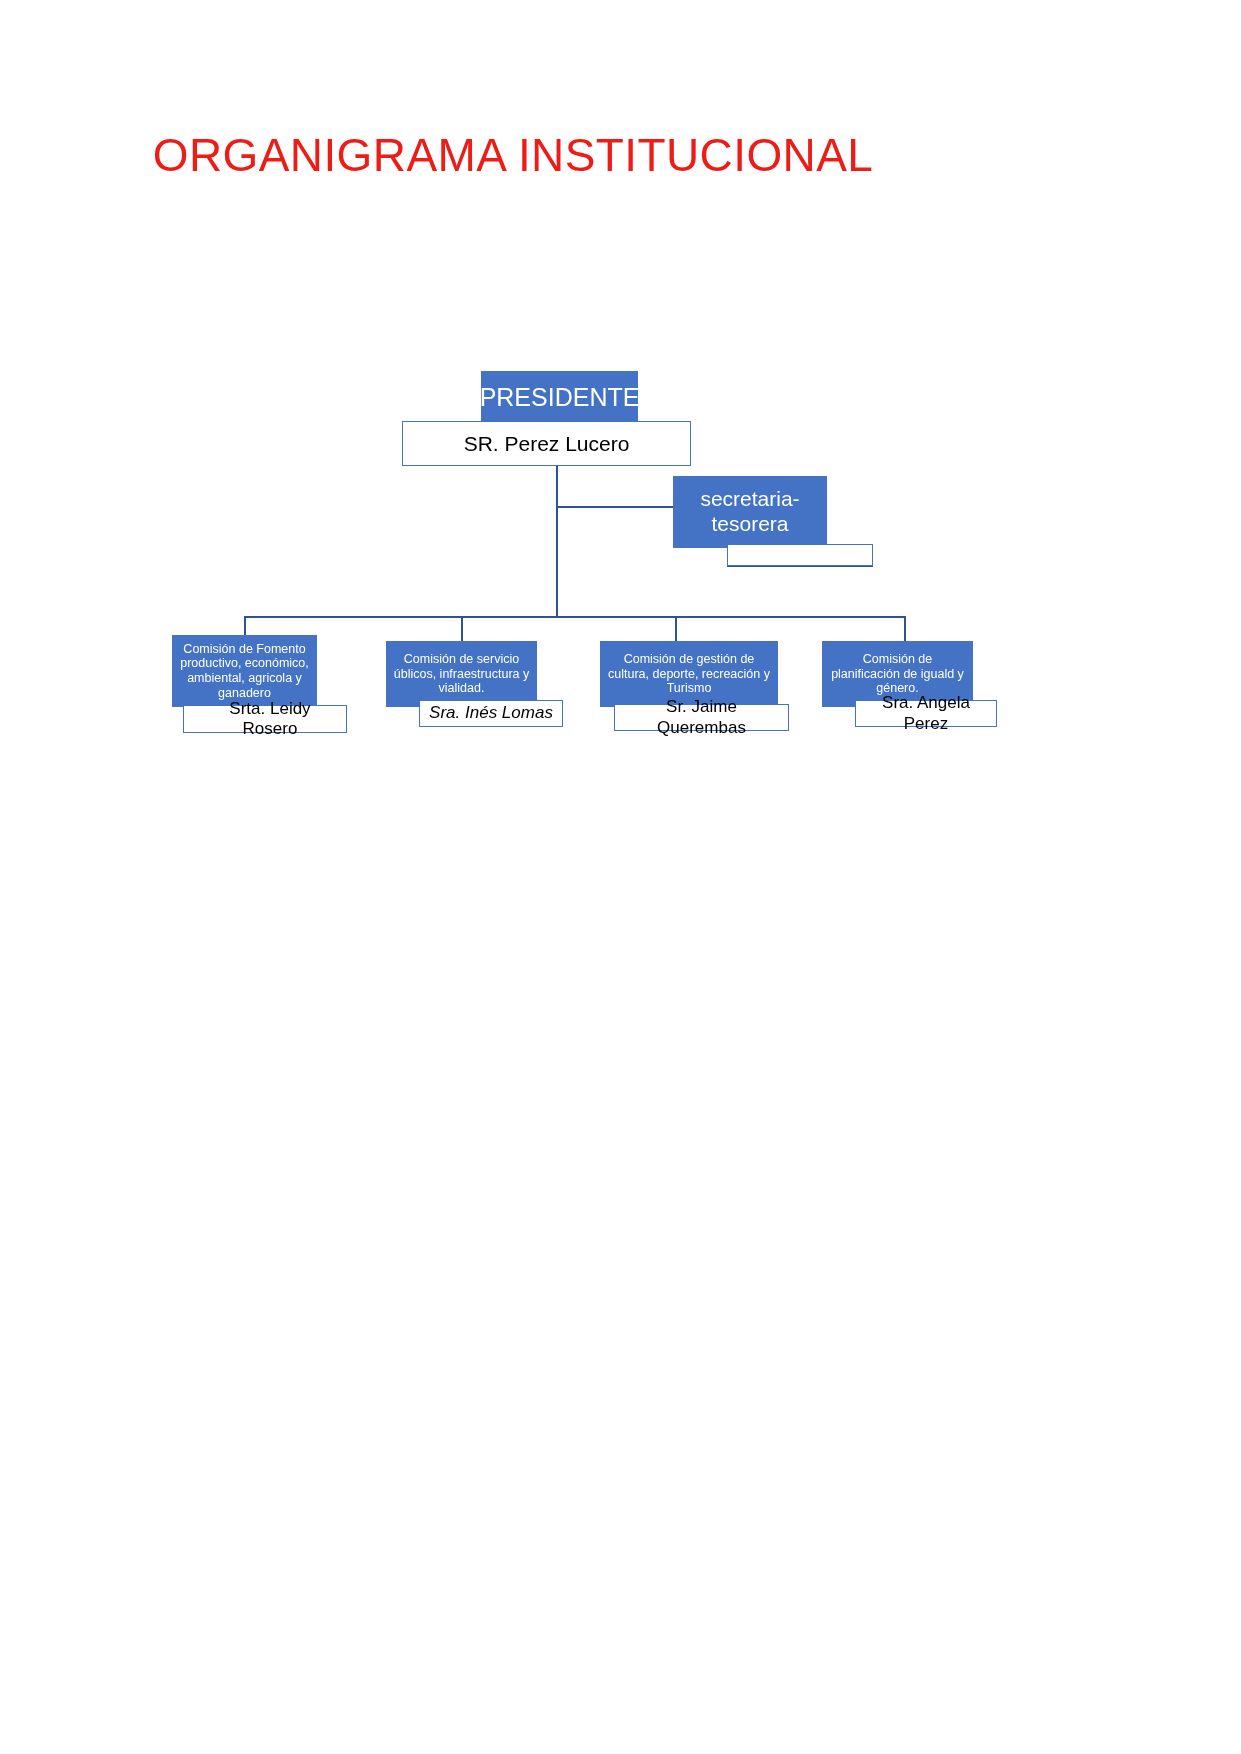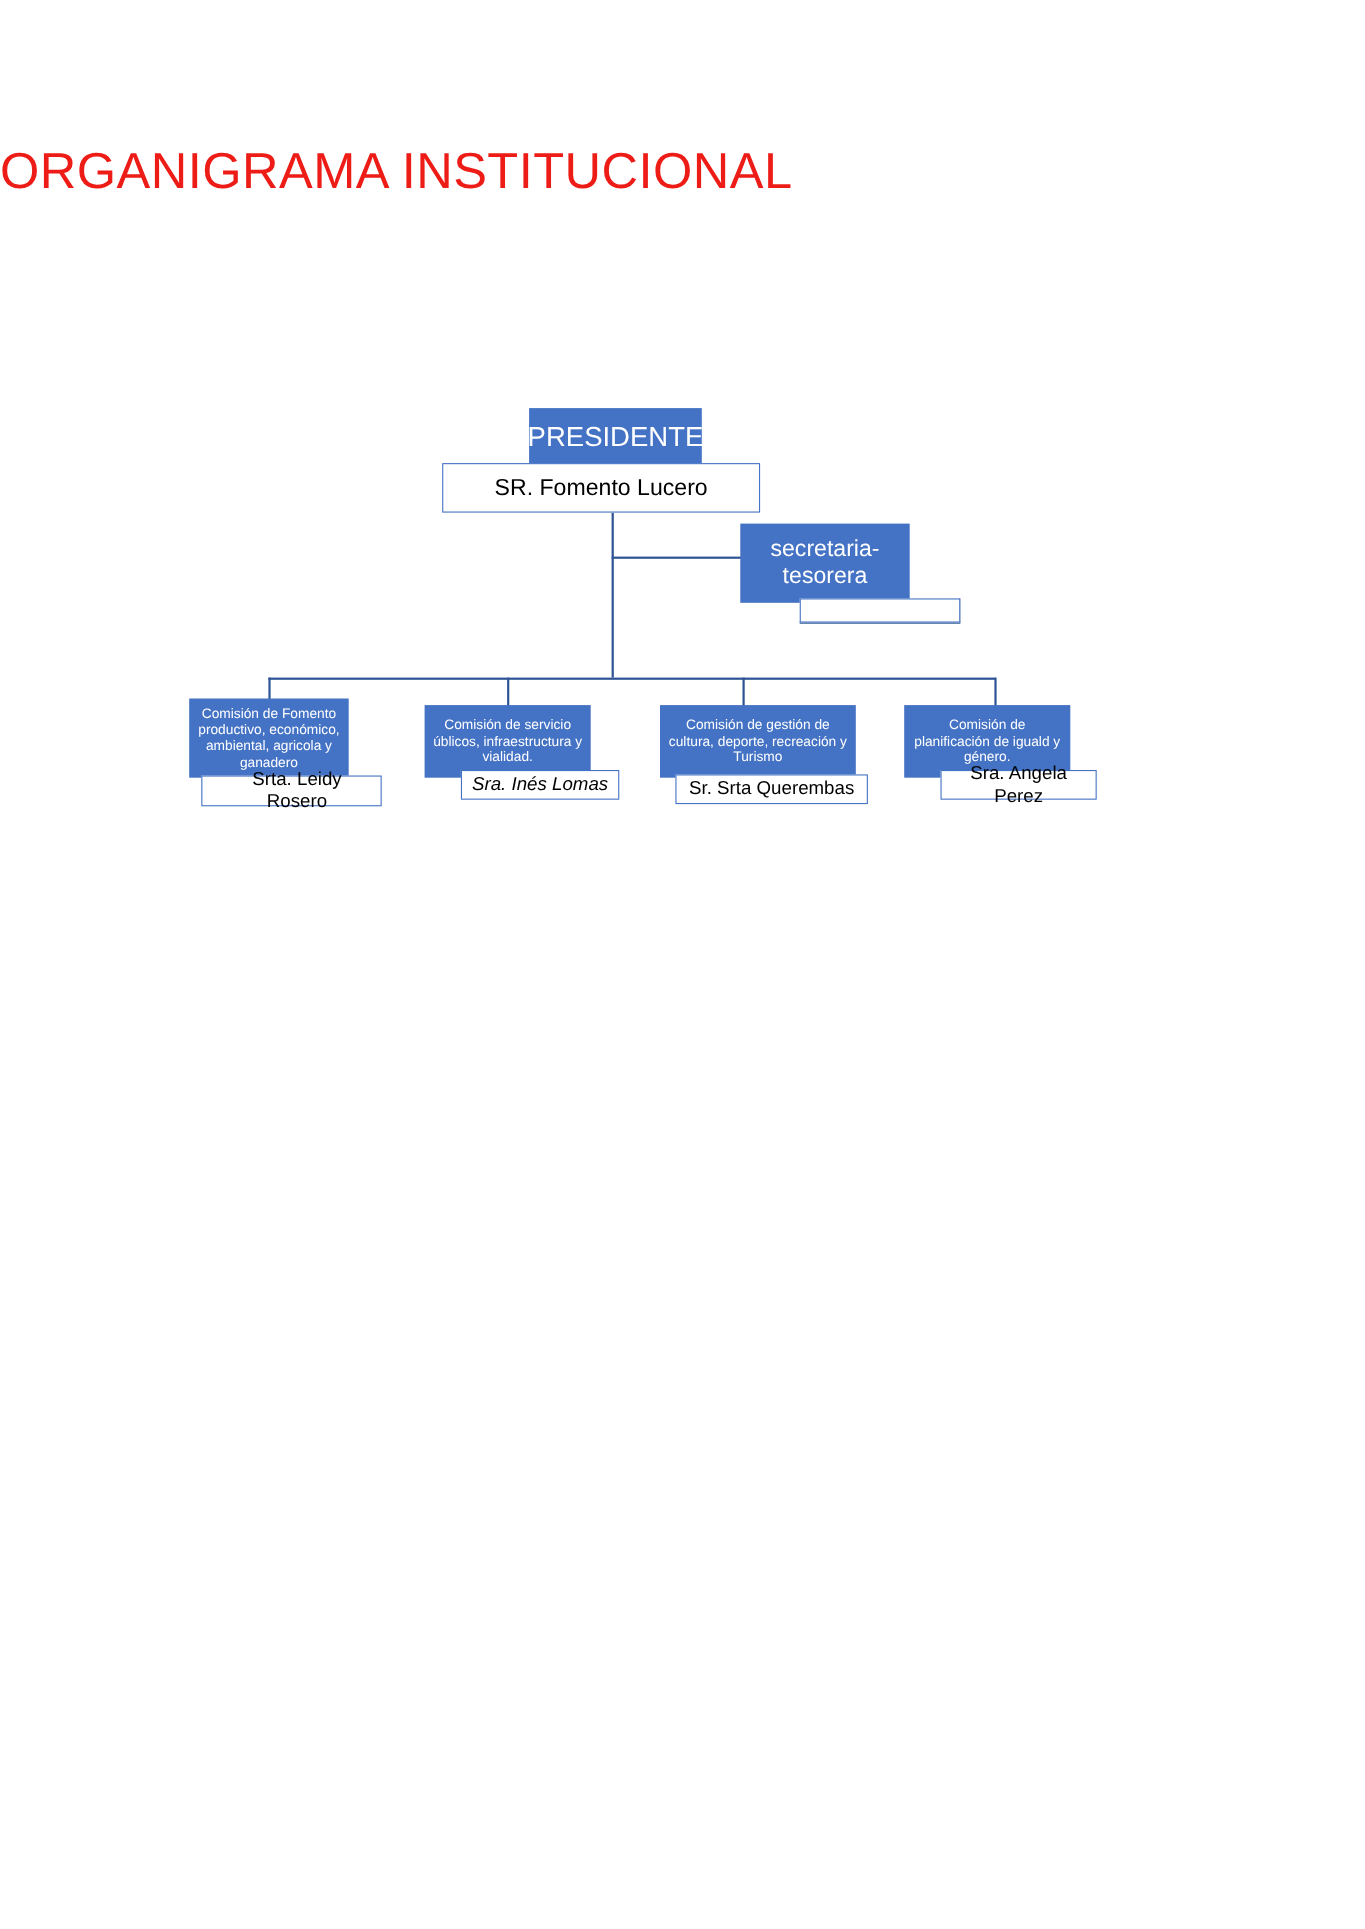--- a/index.html
+++ b/index.html
@@ -17,20 +17,21 @@
     background: #ffffff;
     overflow: hidden;
   }
 
   
   .title {
     position: absolute;
     left: 0;
     top: 128px;
     width: 1026px;
+    text-align: center;
     font-size: 46px;
     font-weight: 400;
     letter-spacing: 0.4px;
     color: #ED1C16;
     white-space: nowrap;
   }
 
   
   .chart {
     position: absolute;
@@ -134,31 +135,31 @@
     <div class="vline" style="left:871px; top:544px; height:22px;"></div>
 
     <div class="hline" style="left:244px; top:616px; width:661px;"></div>
 
     <div class="vline" style="left:244px; top:616px; height:22px;"></div>
     <div class="vline" style="left:461px; top:616px; height:26px;"></div>
     <div class="vline" style="left:675px; top:616px; height:26px;"></div>
     <div class="vline" style="left:904px; top:616px; height:26px;"></div>
 
     <div class="node-blue" id="node-president-title">PRESIDENTE</div>
-    <div class="node-white" id="node-president-name">SR. Fomento Lucero</div>
+    <div class="node-white" id="node-president-name">SR. Perez Lucero</div>
 
     <div class="node-blue" id="node-secretary-title">secretaria-tesorera</div>
     <div class="node-white" id="node-secretary-name"></div>
 
     <div class="node-blue commission-title" id="node-c1-title">Comisión de Fomento productivo, económico, ambiental, agricola y ganadero</div>
     <div class="node-white commission-name" id="node-c1-name">Srta. Leidy Rosero</div>
 
     <div class="node-blue commission-title" id="node-c2-title">Comisión de servicio úblicos, infraestructura y vialidad.</div>
     <div class="node-white commission-name" id="node-c2-name">Sra. Inés Lomas</div>
 
     <div class="node-blue commission-title" id="node-c3-title">Comisión de gestión de cultura, deporte, recreación y Turismo</div>
-    <div class="node-white commission-name" id="node-c3-name">Sr. Srta Querembas</div>
+    <div class="node-white commission-name" id="node-c3-name">Sr. Jaime Querembas</div>
 
     <div class="node-blue commission-title" id="node-c4-title">Comisión de planificación de iguald y género.</div>
     <div class="node-white commission-name" id="node-c4-name">Sra. Angela Perez</div>
 
   </div>
 </div>
 
 </body></html>

